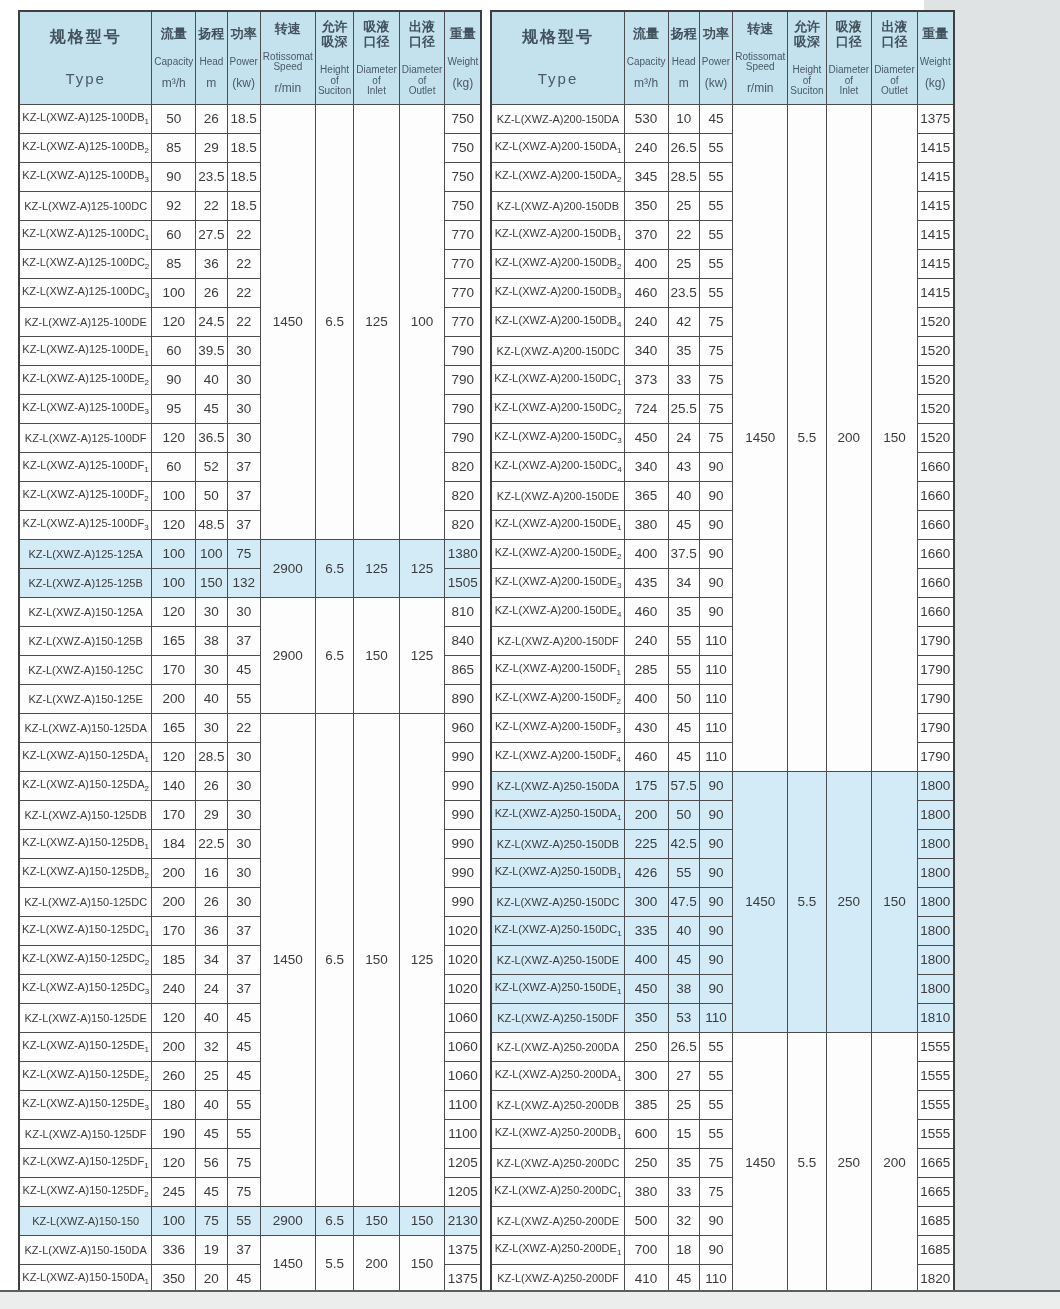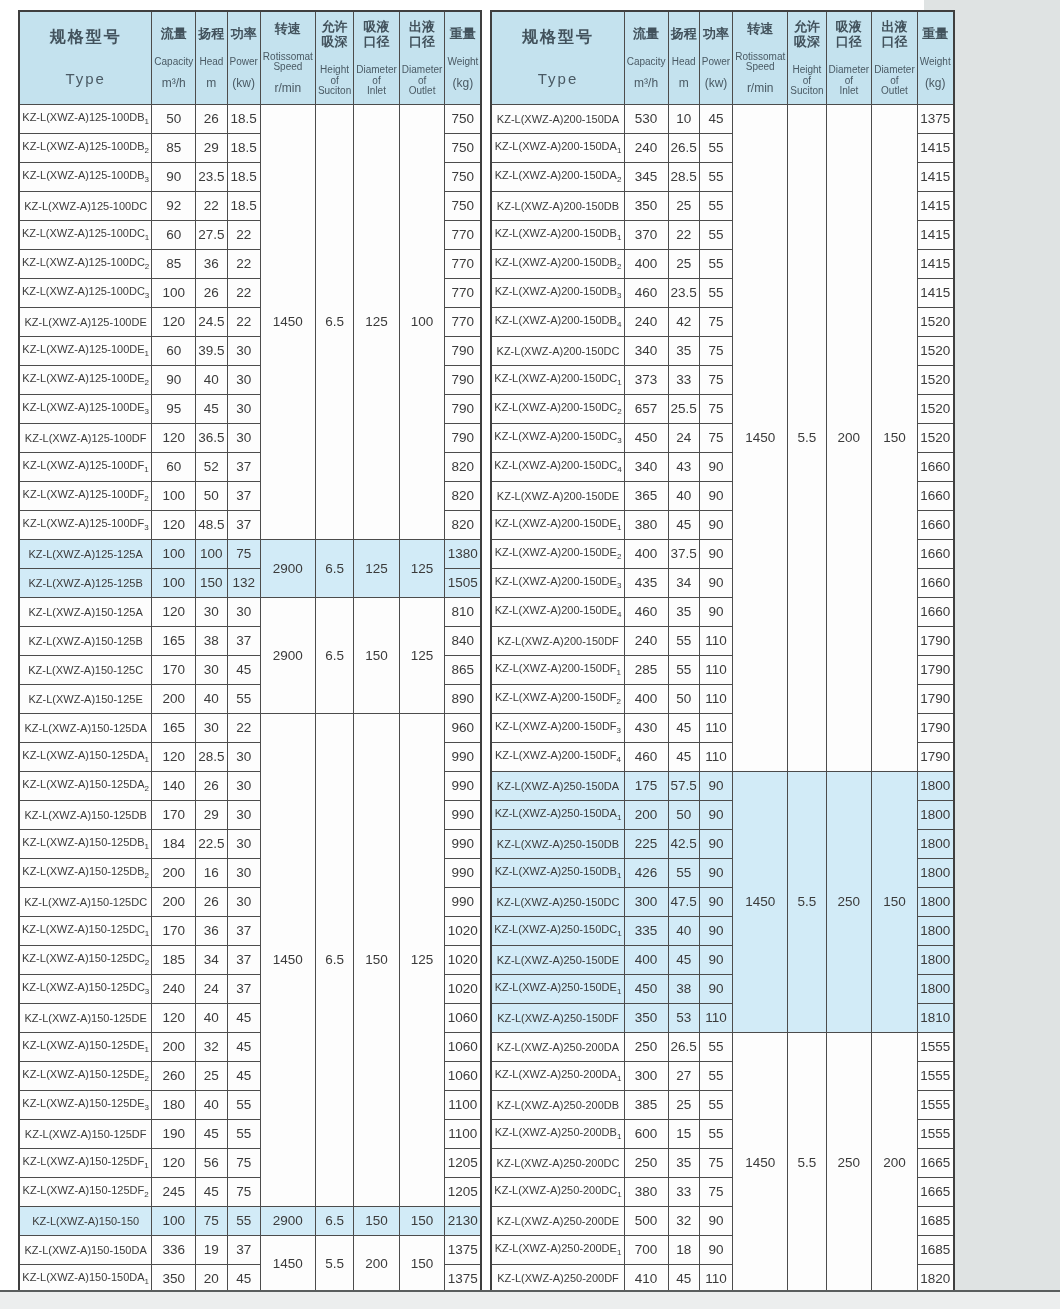--- a/index.html
+++ b/index.html
@@ -570,21 +570,21 @@
         </tr>
         <tr>
           <td class="c-type">KZ-L(XWZ-A)200-150DC<sub>1</sub></td>
           <td class="c-num">373</td>
           <td class="c-num">33</td>
           <td class="c-num">75</td>
           <td class="c-num">1520</td>
         </tr>
         <tr>
           <td class="c-type">KZ-L(XWZ-A)200-150DC<sub>2</sub></td>
-          <td class="c-num">657</td>
+          <td class="c-num">724</td>
           <td class="c-num">25.5</td>
           <td class="c-num">75</td>
           <td class="c-num">1520</td>
         </tr>
         <tr>
           <td class="c-type">KZ-L(XWZ-A)200-150DC<sub>3</sub></td>
           <td class="c-num">450</td>
           <td class="c-num">24</td>
           <td class="c-num">75</td>
           <td class="c-num">1520</td>

